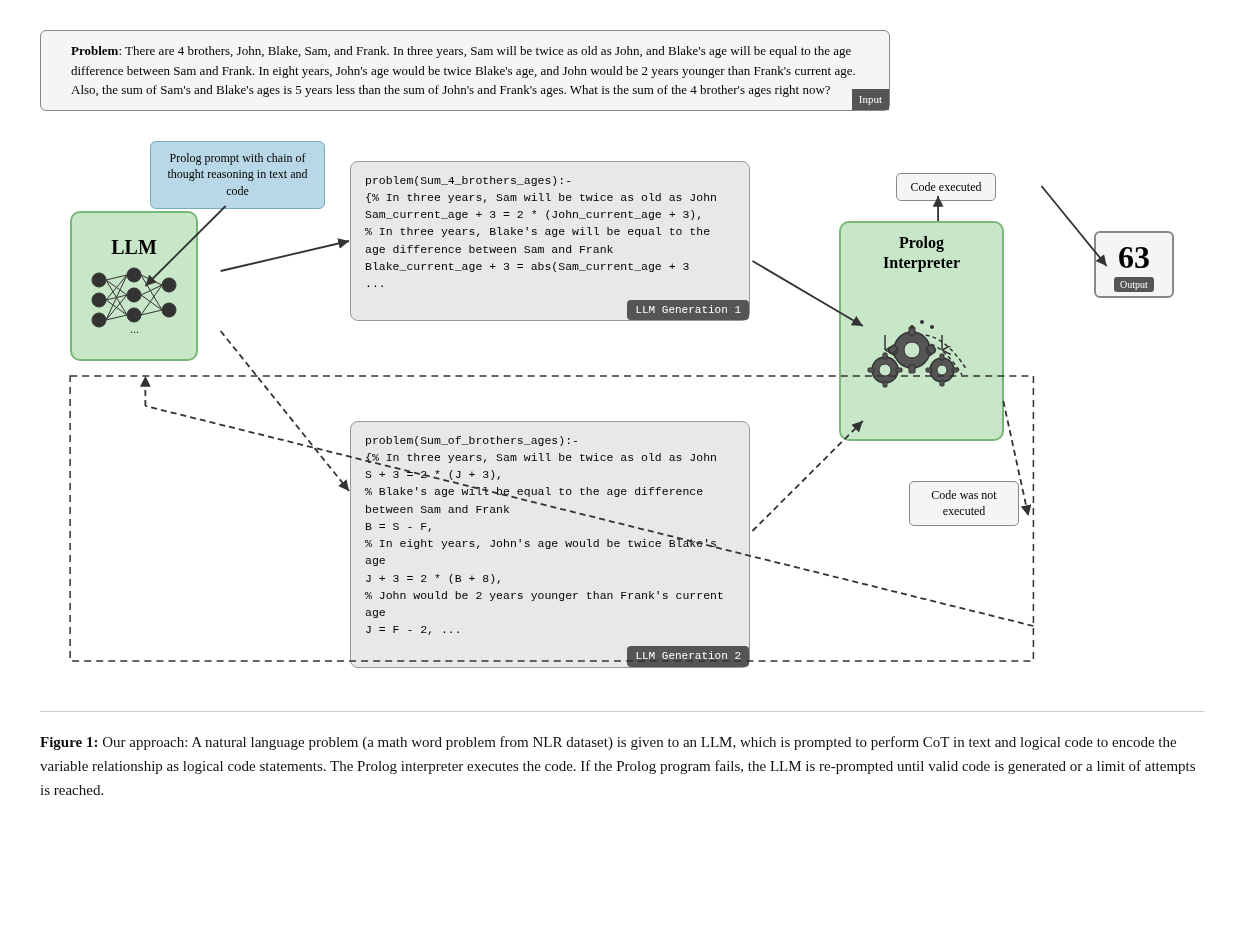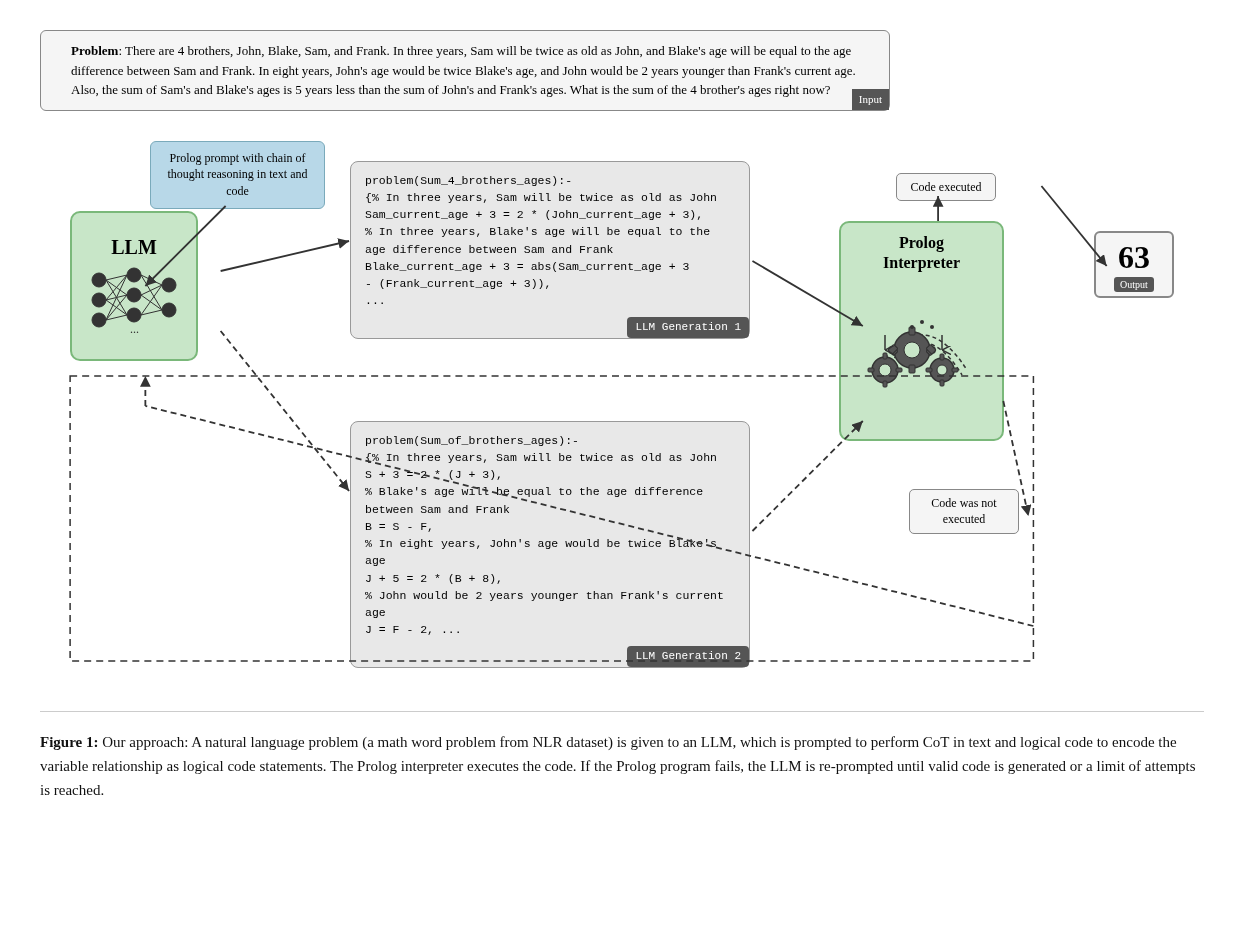--- a/index.html
+++ b/index.html
@@ -182,21 +182,21 @@
       text-align: center;
       line-height: 1.4;
     }
     .code-executed-label {
       right: 208px;
       top: 42px;
       width: 100px;
     }
     .code-not-executed-label {
       right: 185px;
-      top: 358px;
+      top: 350px;
       width: 110px;
     }
     .multiple-try-label {
       right: 180px;
       top: 460px;
       width: 140px;
     }
 
     
     .arrows-svg {
@@ -270,34 +270,33 @@
       </svg>
     </div>
 
     <div class="code-box code-box-1">
       <div>problem(Sum_4_brothers_ages):-</div>
       <div>{% In three years, Sam will be twice as old as John</div>
       <div>Sam_current_age + 3 = 2 * (John_current_age + 3),</div>
       <div>% In three years, Blake's age will be equal to the</div>
       <div>age difference between Sam and Frank</div>
       <div>Blake_current_age + 3 = abs(Sam_current_age + 3</div>
-      <div>- (Frank_current_age + 3)),</div>
       <div>...</div>
       <span class="code-badge">LLM Generation 1</span>
     </div>
 
     <div class="code-box code-box-2">
       <div>problem(Sum_of_brothers_ages):-</div>
       <div>{% In three years, Sam will be twice as old as John</div>
       <div>S + 3 = 2 * (J + 3),</div>
       <div>% Blake's age will be equal to the age difference</div>
       <div>between Sam and Frank</div>
       <div>B = S - F,</div>
       <div>% In eight years, John's age would be twice Blake's age</div>
-      <div>J + 5 = 2 * (B + 8),</div>
+      <div>J + 3 = 2 * (B + 8),</div>
       <div>% John would be 2 years younger than Frank's current</div>
       <div>age</div>
       <div>J = F - 2, ...</div>
       <span class="code-badge">LLM Generation 2</span>
     </div>
 
     <div class="prolog-box">
       <div class="prolog-title">Prolog<br>Interpreter</div>
 
       <svg width="130" height="130" viewBox="0 0 130 130">

